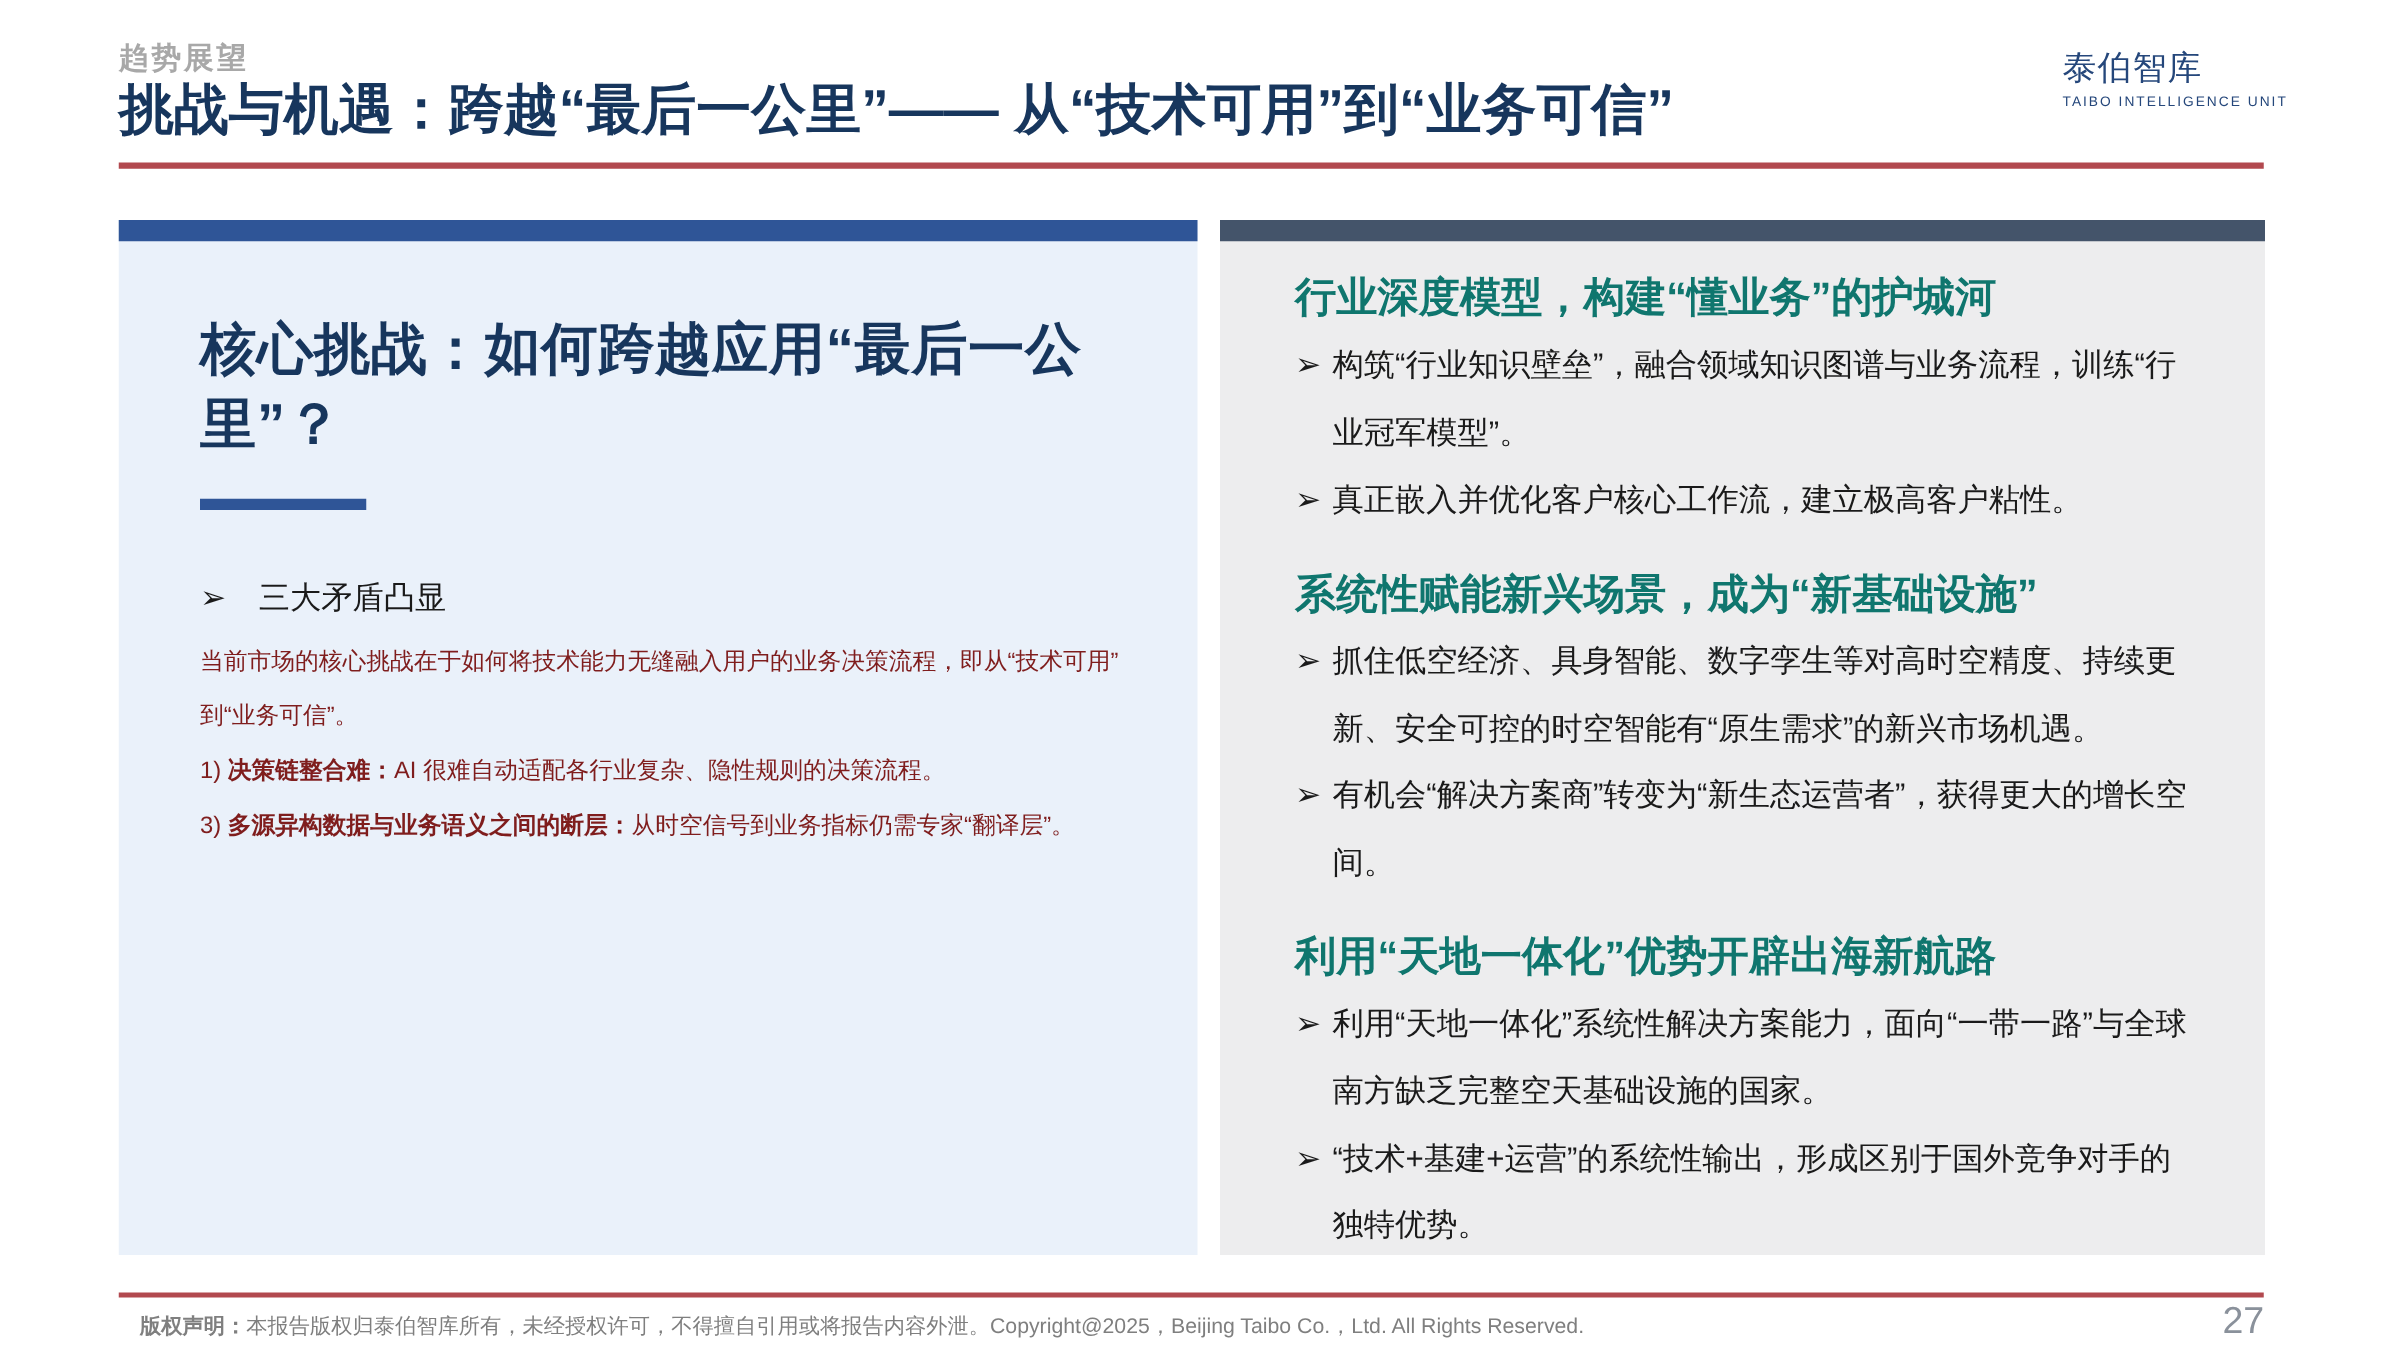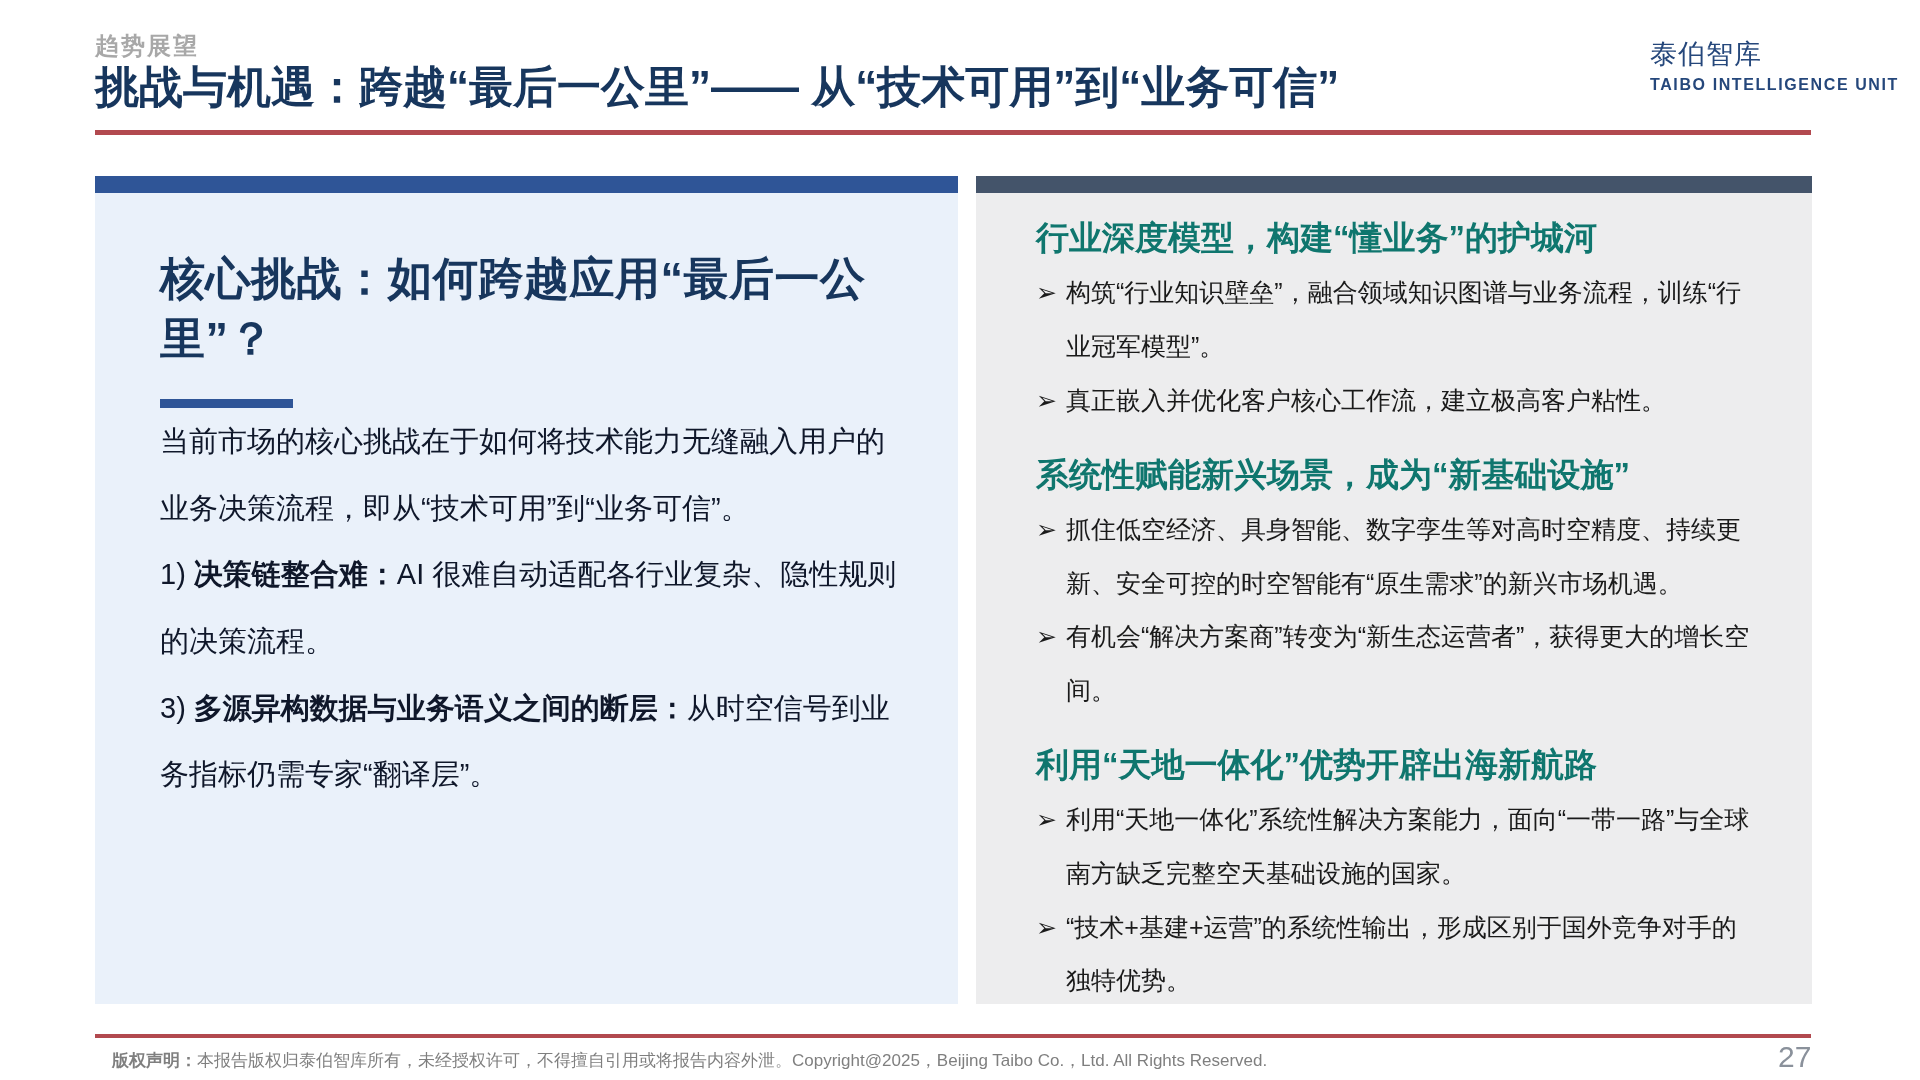--- a/index.html
+++ b/index.html
@@ -21,43 +21,43 @@
     position: absolute; left: 95px; top: 58px;
     font-size: 44px; font-weight: 700; color: #17365d;
     white-space: nowrap; letter-spacing: 0px;
   }
   .logo { position: absolute; left: 1650px; top: 40px; width: 230px; }
   .logo-cn {
     font-size: 27px; color: #25477b; font-weight: 400;
     letter-spacing: 1px; line-height: 1.1; white-space: nowrap;
   }
   .logo-en {
-    margin-top: 6px; font-size: 16px; color: #25477b;
-    letter-spacing: 1.6px; white-space: nowrap; font-weight: bold;
+    margin-top: 6px; font-size: 11px; color: #25477b;
+    letter-spacing: 1.6px; white-space: nowrap;
   }
   .header-rule {
     position: absolute; left: 95px; top: 130px; width: 1716px; height: 5px;
     background: #b2494f;
   }
 
   
   .panel { position: absolute; top: 176px; height: 828px; }
   .panel-topbar { width: 100%; height: 17px; }
 
   
   .left-panel { left: 95px; width: 863px; background: #eaf1fa; }
   .left-panel .panel-topbar { background: #2f5597; }
   .lp-body { padding: 56px 60px 0 65px; }
   .lp-title {
     font-size: 45px; font-weight: 700; color: #17365d; letter-spacing: 0.5px;
   }
   .title-underline { margin-top: 30px; width: 133px; height: 9px; background: #2f5597; }
   .lead-bullet { margin-top: 42px; font-size: 25px; color: #1a1a1a; line-height: 2.3; }
   .lead-bullet .arrow { margin-right: 26px; }
-  .lp-paragraphs { font-size: 29px; color: #0f172a; }
+  .lp-paragraphs { font-size: 19px; color: #7f1d1d; }
   .lp-paragraphs p { line-height: 2.3; }
   .lp-paragraphs .b { font-weight: 700; }
 
   
   .right-panel { left: 976px; width: 836px; background: #ededee; }
   .right-panel .panel-topbar { background: #44546a; }
   .rp-body { padding: 24px 58px 0 60px; }
   .sec-title {
     font-size: 33px; font-weight: 700; color: #0f766e;
     line-height: 1.25; margin-bottom: 8px; white-space: nowrap;
@@ -97,20 +97,23 @@
     <div class="logo-en">TAIBO INTELLIGENCE UNIT</div>
   </div>
 
   <div class="header-rule"></div>
 
   <div class="panel left-panel">
     <div class="panel-topbar"></div>
     <div class="lp-body">
       <h2 class="lp-title">核心挑战：如何跨越应用“最后一公里”？</h2>
       <div class="title-underline"></div>
+      <div class="lead-bullet">
+        <span class="arrow">➢</span><span>三大矛盾凸显</span>
+      </div>
       <div class="lp-paragraphs">
           <p><span style="font-weight: 400;">当前市场的核心挑战在于如何将技术能力无缝融入用户的业务决策流程，即从“技术可用”到“业务可信”。</span></p>
           <p><span style="font-weight: 400;">1) </span><span class="b" style="font-weight: 700;">决策链整合难：</span><span style="font-weight: 400;">AI 很难自动适配各行业复杂、隐性规则的决策流程。</span></p>
           <p><span style="font-weight: 400;">3) </span><span class="b" style="font-weight: 700;">多源异构数据与业务语义之间的断层：</span><span style="font-weight: 400;">从时空信号到业务指标仍需专家“翻译层”。</span></p>
         </div>
     </div>
   </div>
 
   <div class="panel right-panel">
     <div class="panel-topbar"></div>

